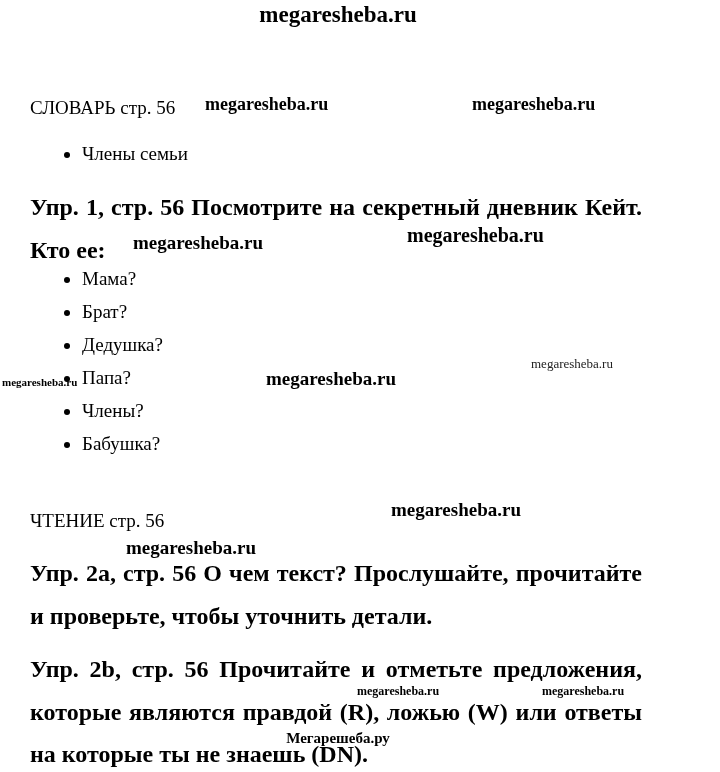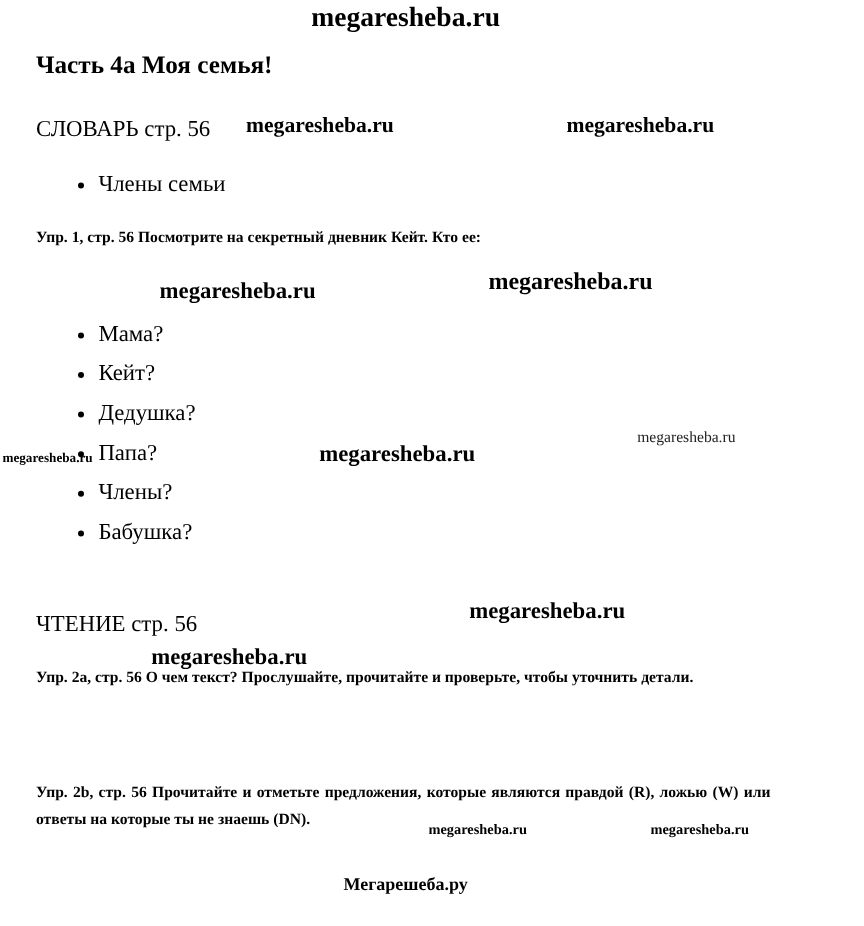--- a/index.html
+++ b/index.html
@@ -45,21 +45,21 @@
     list-style: disc;
     font-size: 19px;
   }
   .vocab-list { top: 143px; left: 30px; right: 30px; }
   .family-list { top: 268px; left: 30px; right: 30px; }
   .family-list li { margin-bottom: 11px; }
 
   .para {
     left: 30px;
     right: 34px;
-    font-size: 13px;
+    font-size: 24px;
     font-weight: bold;
     text-align: justify;
     line-height: 1.78;
   }
   .ex1  { top: 186px; }
   .ex2a { top: 552px; }
   .ex2b { top: 648px; }
 
   .footer {
     top: 730px;
@@ -88,33 +88,32 @@
   .wm-j { left: 357px; top: 684px; font-size: 12px; }
   .wm-k { left: 542px; top: 684px; font-size: 12px; }
 </style>
 </head>
 <body>
 
 <div id="page">
 
   <div class="abs doc-title">megaresheba.ru</div>
 
-  <div class="abs heading">Часть 4а Моя семья!</div>
 
   <div class="abs section-label vocab-label">СЛОВАРЬ стр. 56</div>
 
   <ul class="abs doc-list vocab-list">
     <li>Члены семьи</li>
   </ul>
 
   <div class="abs para ex1">Упр. 1, стр. 56 Посмотрите на секретный дневник Кейт. Кто ее:</div>
 
   <ul class="abs doc-list family-list">
     <li>Мама?</li>
-    <li>Кейт?</li>
+    <li>Брат?</li>
     <li>Дедушка?</li>
     <li>Папа?</li>
     <li>Члены?</li>
     <li>Бабушка?</li>
   </ul>
 
   <div class="abs section-label reading-label">ЧТЕНИЕ стр. 56</div>
 
   <div class="abs para ex2a">Упр. 2а, стр. 56 О чем текст? Прослушайте, прочитайте и проверьте, чтобы уточнить детали.</div>
 

